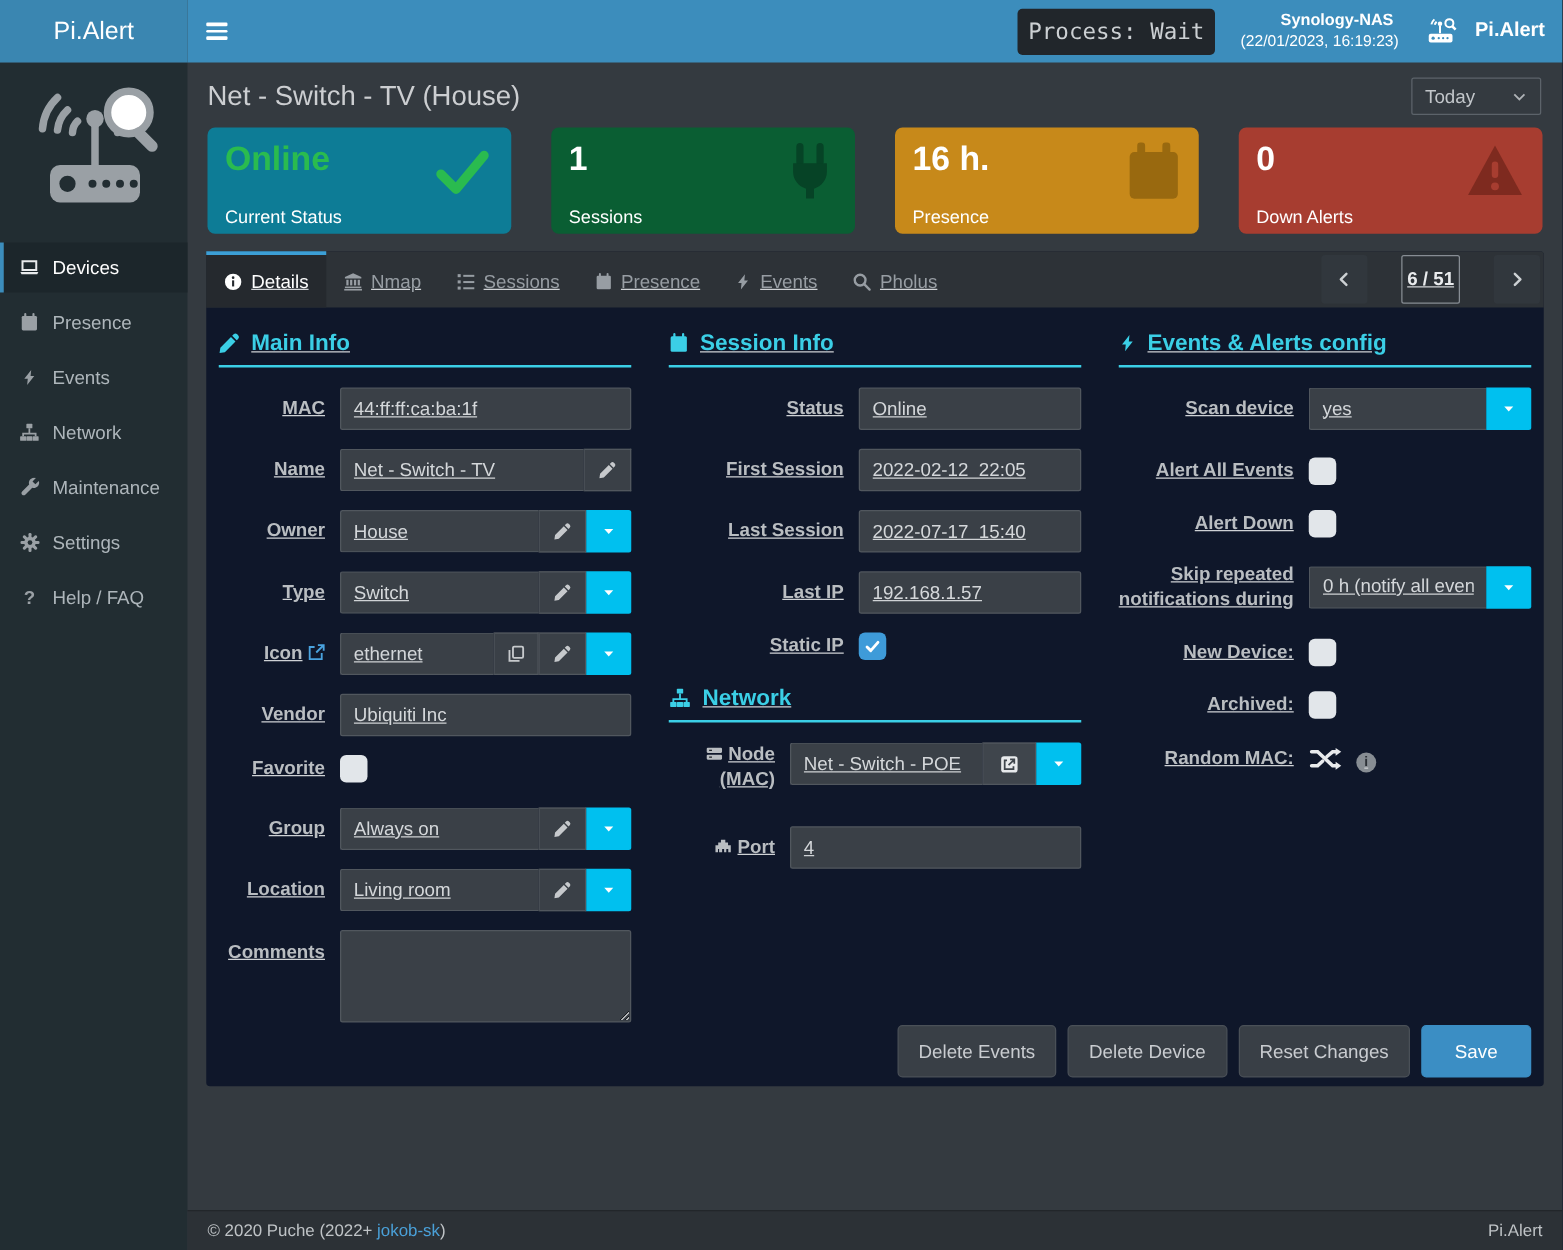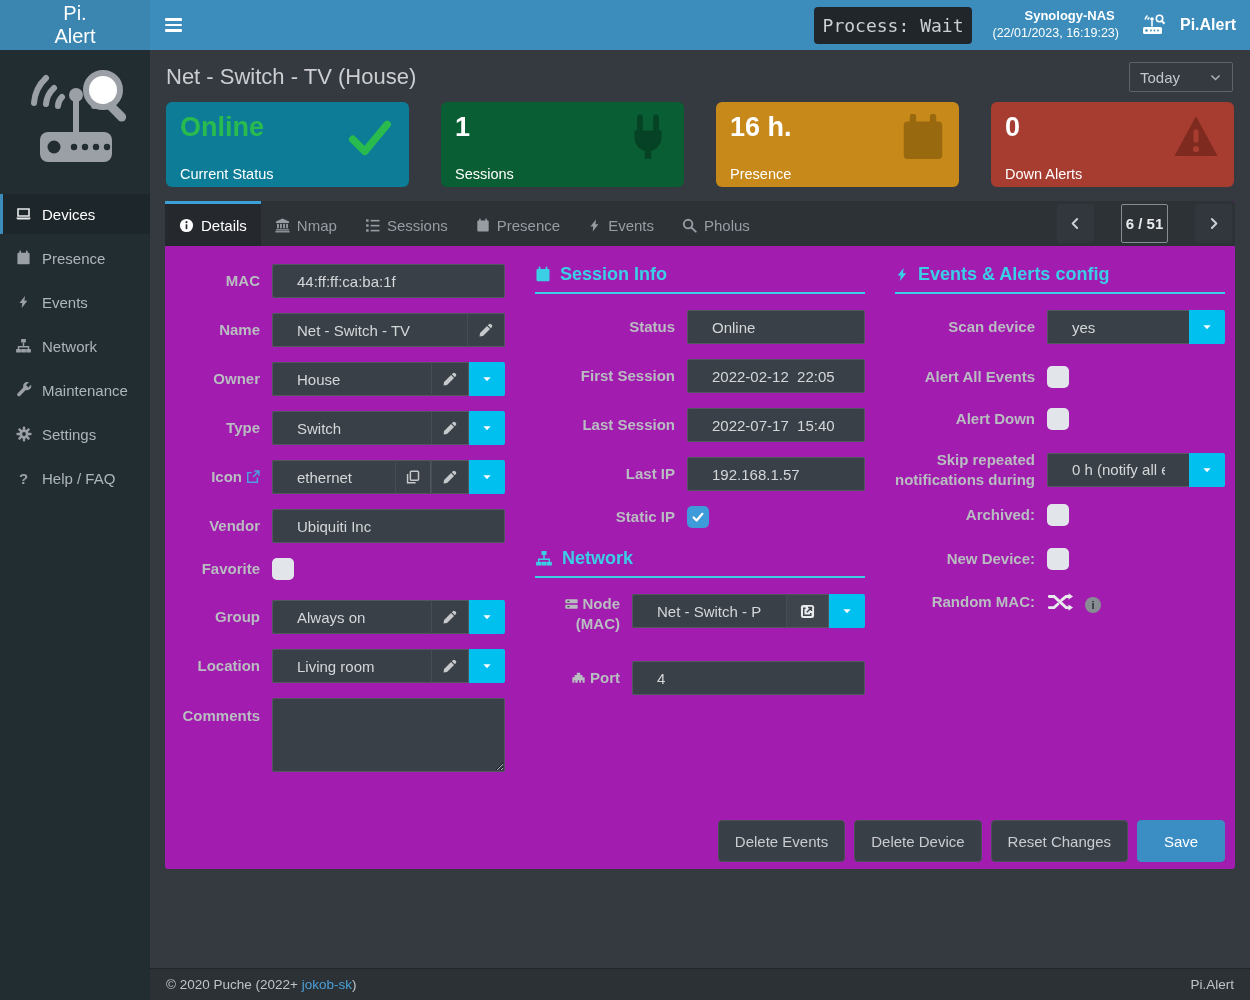--- a/index.html
+++ b/index.html
@@ -5,21 +5,21 @@
   * { box-sizing: border-box; margin: 0; padding: 0; }
   html,body { width:1250px; height:1000px; }
   body {
     font-family: "Liberation Sans", "DejaVu Sans", sans-serif;
     background:#343a40; color:#cfd2d5; overflow:hidden; position:relative;
   }
   svg { display:block; }
 
   
   .header { position:absolute; top:0; left:0; right:0; height:50px; display:flex; z-index:5; }
-  .logo { width:150px; background:#3a86b1; color:#fff; display:flex; align-items:center; justify-content:center; font-size:20px;flex-direction:column; }
+  .logo { width:150px; background:#3a86b1; color:#fff; display:flex; align-items:center; justify-content:center; font-size:20px; }
   .logo b { font-weight:normal; }
   .navbar { flex:1; background:#3c8dbc; display:flex; align-items:center; color:#fff; }
   .hamburger { width:46px; height:50px; display:flex; flex-direction:column; justify-content:center; align-items:center; gap:3px; cursor:pointer; }
   .hamburger span { width:17px; height:2.5px; background:#fff; border-radius:1px; }
   .nav-right { margin-left:auto; display:flex; align-items:center; padding-right:14px; }
   .proc-badge { background:#21262b; color:#ccd0d3; font-family:"DejaVu Sans Mono","Liberation Mono",monospace; font-size:18px; padding:8px 9px; border-radius:4px; }
   .host-block { margin:0 20px; line-height:1.3; }
   .host-name { font-weight:bold; font-size:13px;margin-left:32px; }
   .host-time { font-size:12.5px; }
   .brand { display:flex; align-items:center; gap:9px; font-size:16px; font-weight:bold; }
@@ -46,21 +46,21 @@
   .card-orange { background:#c7891a; }
   .card-red { background:#a73d30; }
   .card-value { font-size:27px; font-weight:bold; line-height:1.15; }
   .card-value.green { color:#2abb4f; }
   .card-label { font-size:14.5px; margin-top:23px; }
   .card-icon { position:absolute; top:12px; right:13px; }
   .ci-check { color:#2abb4f; } .ci-plug { color:#0643266; color:#064326; }
   .ci-cal { color:#99690f; } .ci-warn { color:#7e2a1f; }
 
   
-  .panel { margin:14px 15px 0 15px; background:#a21caf; border-radius:3px; min-height:668px; position:relative; }
+  .panel { margin:14px 15px 0 15px; background:#0f172a; border-radius:3px; min-height:668px; position:relative;text-decoration:underline; }
   .tabstrip { display:flex; align-items:stretch; height:45px; background:#2d3237; border-radius:3px 3px 0 0; }
   .tab { display:flex; align-items:center; gap:7px; padding:0 14px; font-size:15px; color:#979da3; border-top:3px solid transparent; cursor:pointer; }
   .tab.active { background:#25292e; color:#fff; border-top-color:#3c9fd6; }
   .tab .t-icon { display:flex; }
   .pager { margin-left:auto; display:flex; align-items:flex-start; padding:3px 2px;gap:24px; }
   .pg-btn { width:37px; height:39px; background:#31373d; border-radius:3px; display:flex; align-items:center; justify-content:center; color:#ccd0d3; margin:0 1px; cursor:pointer; }
   .pg-ind { width:47px; height:39px; border:1px solid #878d94; border-radius:2px; display:flex; align-items:center; justify-content:center; color:#e9ebed; font-weight:bold; font-size:15px; margin:0 2px; }
 
   .panel-body { display:flex; gap:30px; padding:18px 10px 10px 10px; }
   .col { width:330px; flex:none; }
@@ -71,21 +71,21 @@
   .frow { display:flex; align-items:center; margin-bottom:15px; }
   .frow.top { align-items:flex-start; }
   .flabel { width:85px; flex:none; text-align:right; font-weight:bold; color:#b9bdc1; font-size:15px; line-height:1.3; }
   .flabel-wide { width:140px; }
   .fctrl { margin-left:12px; flex:1; display:flex; min-width:0; }
   .lab-icon { display:inline-block; vertical-align:-2px; color:#b9bdc1; margin-right:4px; }
   .ext-blue { color:#4aa3df; display:inline-block; vertical-align:-2px; margin-left:4px; }
 
   input.ctl, textarea.ctl {
     flex:1; min-width:0; height:34px; background:#3a4047; border:1px solid #51575e;
-    color:#d4d7da; font-size:15px; padding:0 24px; font-family:inherit; border-radius:2px; outline:none;
+    color:#d4d7da; font-size:15px; padding:0 10px; font-family:inherit; border-radius:2px; outline:none;
   }
   .grp input.ctl { border-radius:2px 0 0 2px; border-right:none; }
   .btn-sq { width:38px; height:34px; flex:none; background:#3a4047; border:1px solid #51575e; border-left-color:#474d54; display:flex; align-items:center; justify-content:center; color:#c6c9cc; cursor:pointer; }
   .btn-sq.w36 { width:36px; }
   .btn-sq.dark { background:#3f454c; color:#e8eaec; }
   .btn-dd { width:36px; height:34px; flex:none; background:#00c0ef; border:none; display:flex; align-items:center; justify-content:center; color:#fff; border-radius:0 2px 2px 0; cursor:pointer; }
   textarea.ctl { height:74px; padding:6px 10px; resize:both; }
 
   .cb { width:22px; height:22px; border-radius:5px; background:#e2e6ea; flex:none; cursor:pointer; }
   .cb.checked { background:#3e9bd9; display:flex; align-items:center; justify-content:center; color:#fff; }
@@ -364,20 +364,26 @@
           <svg width="13" height="15" viewBox="0 0 16 16" fill="none" stroke="currentColor" stroke-width="2.4" stroke-linecap="round" stroke-linejoin="round">
               <path d="M6 2.5 11.5 8 6 13.5"></path>
             </svg>
         </div>
       </div>
     </div>
 
     <div class="panel-body">
 
       <div class="col">
+        <div class="sec-head">
+          <svg width="17" height="17" viewBox="0 0 16 16" fill="currentColor">
+              <path d="M11.2 1.4a1.9 1.9 0 0 1 2.7 0l.7.7a1.9 1.9 0 0 1 0 2.7l-1.1 1.1-3.4-3.4zM9.2 3.4l3.4 3.4-8 8-4 .7.6-4.1z"></path>
+            </svg>
+          <span>Main Info</span>
+        </div>
 
         <div class="frow">
           <div class="flabel">MAC</div>
           <div class="fctrl">
               <input class="ctl" readonly="" value="44:ff:ff:ca:ba:1f" style="">
             </div>
         </div>
 
         <div class="frow">
           <div class="flabel">Name</div>
@@ -634,29 +640,29 @@
           <div class="fctrl grp">
             <input class="ctl" value="0 h (notify all events)" style="">
             <div class="btn-dd">
                 <svg width="12" height="12" viewBox="0 0 16 16" fill="currentColor">
                   <path d="M3.2 5.5h9.6L8 11z"></path>
                 </svg>
               </div>
           </div>
         </div>
 
+        <div class="frow cbrow" style="margin-top:22px">
+          <div class="flabel flabel-wide">New Device:</div>
+          <div class="fctrl">
+              <div class="cb"></div>
+            </div>
+        </div>
+
         <div class="frow cbrow">
           <div class="flabel flabel-wide">Archived:</div>
-          <div class="fctrl">
-              <div class="cb"></div>
-            </div>
-        </div>
-
-        <div class="frow cbrow" style="margin-top:22px">
-          <div class="flabel flabel-wide">New Device:</div>
           <div class="fctrl">
               <div class="cb"></div>
             </div>
         </div>
 
         <div class="frow">
           <div class="flabel flabel-wide">Random MAC:</div>
           <div class="fctrl randrow">
             <span>
               <svg width="28" height="24" viewBox="0 0 18 16" fill="none" stroke="#e8eaec" stroke-width="1.9" stroke-linecap="round">

